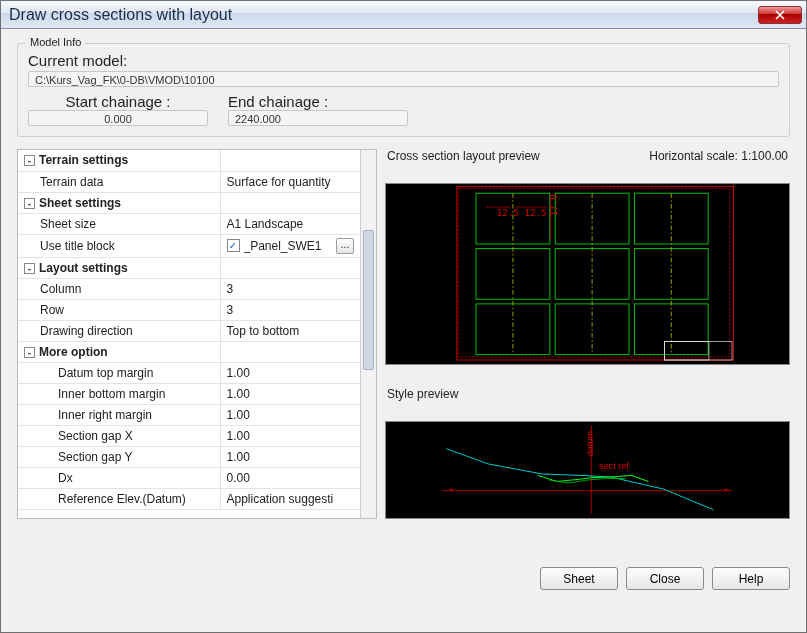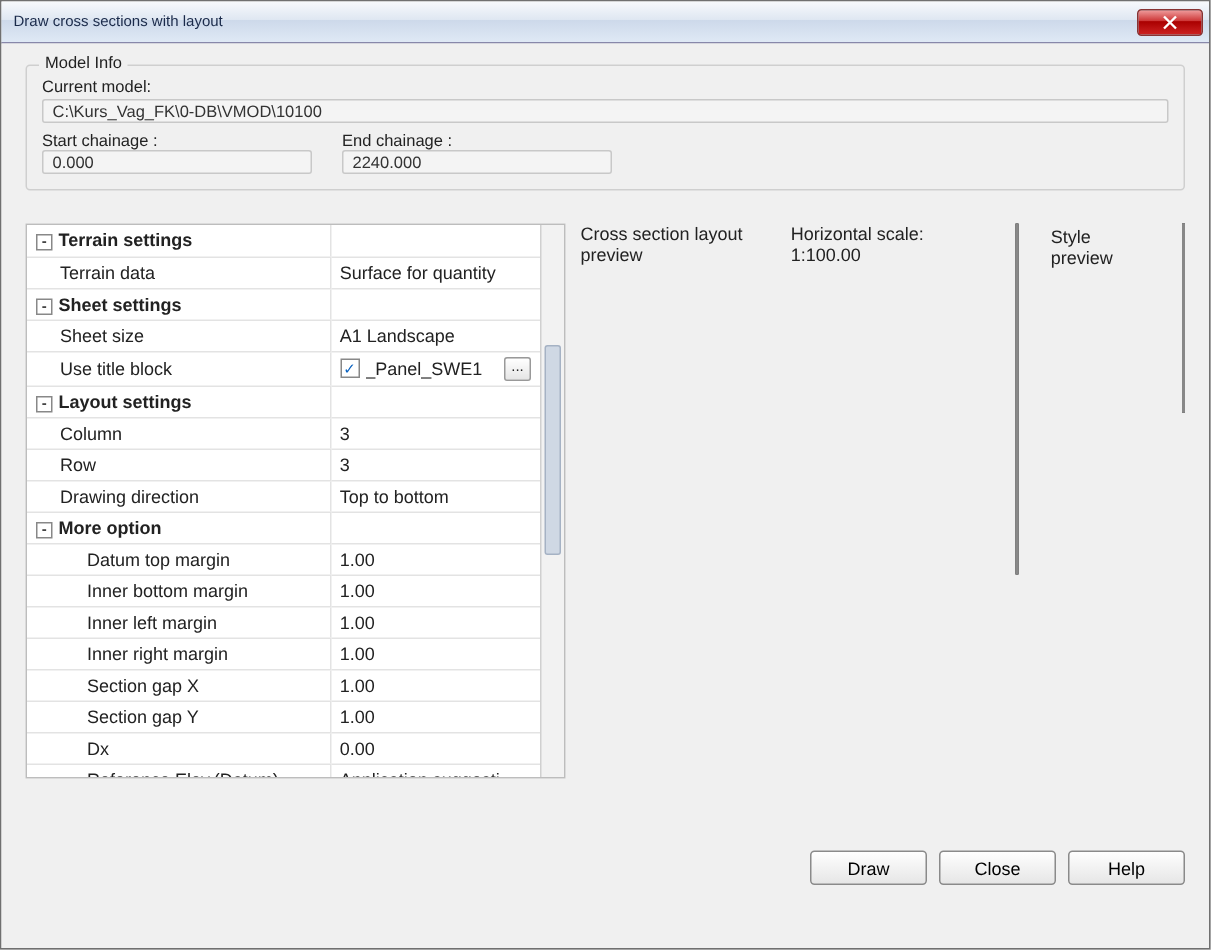--- a/index.html
+++ b/index.html
@@ -1,26 +1,26 @@
 <!DOCTYPE html>
 <html><head>
 <meta charset="utf-8">
 <style>
   * { box-sizing: border-box; font-family: "Segoe UI", Tahoma, sans-serif; font-size: 12px; }
   body { margin: 0; background: #d8d8d8; }
   .window { width: 807px; height: 633px; background: #f0f0f0; border: 1px solid #707070; box-shadow: 0 0 10px rgba(0,0,0,.3); position: relative; }
   .titlebar { height: 28px; background: linear-gradient(#f7f9fc, #dfe7f2 45%, #cdd9ea 46%, #dfe9f5); border-bottom: 1px solid #88a; display: flex; align-items: center; padding: 0 4px 0 8px; }
-  .titlebar .title { color: #1a2a4a; font-size: 10px; flex: 1; }
+  .titlebar .title { color: #1a2a4a; font-size: 16px; flex: 1; }
   .closebtn { width: 44px; height: 18px; background: linear-gradient(#e99, #c33 45%, #a00 46%, #c22); border: 1px solid #833; border-radius: 3px; display:flex; align-items:center; justify-content:center; cursor:pointer;}
   .closebtn svg { width: 10px; height: 10px; }
   .client { position:absolute; top:28px; left:0; right:0; bottom:0; padding: 14px 16px 12px 16px; background:#f0f0f0; }
 
-  .group-model { border:1px solid #cfcfcf; border-radius:3px; padding: 8px 10px 10px 10px; margin-bottom: 22px; position:relative;}
+  .group-model { border:1px solid #cfcfcf; border-radius:3px; padding: 8px 10px 10px 10px; margin-bottom: 12px; position:relative;}
   .group-model .legend { position:absolute; top:-8px; left:8px; background:#f0f0f0; padding:0 4px; font-size:11px; color:#222;}
-  .lbl { font-size:11px; color:#222; }
+  .lbl { font-size:15px; color:#222; }
   .readonly { width:100%; height:16px; border:1px solid #c8c8c8; background:#f4f4f4; padding:2px 6px; border-radius:2px; font-size:11px; color:#333; }
   .row2 { display:flex; gap:20px; margin-top:6px;}
   .row2 > div { display:flex; flex-direction:column; }
 
   .split { display:flex; gap:8px; height: 370px;}
   .left-pane { width: 360px; border:1px solid #bdbdbd; background:#fff; display:flex; }
   .treegrid { flex:1; overflow:auto; }
   .treegrid table { width:100%; border-collapse:collapse; }
   .treegrid td { border-bottom:1px solid #e3e3e3; padding:3px 6px; height:21px; font-size:12px; color:#222; }
   .treegrid td.val { border-left:1px solid #e3e3e3; width:140px; }
@@ -28,21 +28,21 @@
   .toggle { display:inline-block; width:11px; height:11px; border:1px solid #888; text-align:center; line-height:9px; font-size:10px; margin-right:4px; color:#444; cursor:pointer; background:#fff;}
   .indent1 { padding-left:22px !important; }
   .indent2 { padding-left:40px !important; }
   .valbold { font-weight:normal; }
   .cbwrap { display:flex; align-items:center; gap:4px;}
   .cb { width:13px; height:13px; border:1px solid #888; background:#fff; display:inline-flex; align-items:center; justify-content:center; font-size:10px; color:#0a62c0;}
   .dots { width:18px; height:16px; border:1px solid #999; background:linear-gradient(#fff,#e5e5e5); font-size:10px; text-align:center; line-height:12px; cursor:pointer; border-radius:2px;}
   .vscroll { width:16px; background:#f2f2f2; border-left:1px solid #d0d0d0; position:relative;}
   .vscroll .thumb { position:absolute; left:2px; right:2px; top:80px; height:140px; background:#cfd8e4; border:1px solid #a5b2c4; border-radius:2px;}
 
-  .right-pane { flex:1; display:flex; flex-direction:row; gap:20px;}
+  .right-pane { flex:1; display:flex; flex-direction:column; gap:20px;}
   .preview-head { display:flex; justify-content:space-between; font-size:11px; color:#222; padding:0 2px;}
   .cad { background:#000; border:1px solid #888; position:relative; overflow:hidden;}
   .cad1 { height: 234px; }
   .cad2 { height: 126px; }
   .cad svg { position:absolute; inset:0; width:100%; height:100%; }
 
   .button-row { display:flex; justify-content:flex-end; gap:8px; margin-top: 48px;}
   .btn { min-width:78px; height:23px; border:1px solid #8a8a8a; border-radius:3px; background:linear-gradient(#fefefe,#e6e6e6); padding:0 14px; font-size:12px; cursor:pointer; }
 
   .red-txt { fill:#d00; font-family: monospace; }
@@ -60,21 +60,21 @@
     </div>
   </div>
 
   <div class="client">
 
     <div class="group-model">
       <span class="legend">Model Info</span>
       <div class="lbl">Current model:</div>
       <div class="readonly" style="margin-top:2px;">C:\Kurs_Vag_FK\0-DB\VMOD\10100</div>
       <div class="row2">
-        <div style="width:180px;">
+        <div style="width:180px;text-align:center;">
           <span class="lbl">Start chainage :</span>
           <div class="readonly">0.000</div>
         </div>
         <div style="width:180px;">
           <span class="lbl">End chainage :</span>
           <div class="readonly">2240.000</div>
         </div>
       </div>
     </div>
 
@@ -128,24 +128,20 @@
             <tr class="section">
                   <td><span class="toggle">-</span><span>More option</span></td>
                   <td class="val"></td>
                 </tr>
             <tr>
                   <td class="indent2">Datum top margin</td>
                   <td class="val valbold">1.00</td>
                 </tr>
             <tr>
                   <td class="indent2">Inner bottom margin</td>
-                  <td class="val valbold">1.00</td>
-                </tr>
-            <tr>
-                  <td class="indent2">Inner left margin</td>
                   <td class="val valbold">1.00</td>
                 </tr>
             <tr>
                   <td class="indent2">Inner right margin</td>
                   <td class="val valbold">1.00</td>
                 </tr>
             <tr>
                   <td class="indent2">Section gap X</td>
                   <td class="val valbold">1.00</td>
                 </tr>
@@ -219,19 +215,19 @@
             <polyline points="135,70 160,78 190,75 205,73 230,72 258,70 280,78" fill="none" stroke="#0f0" stroke-width="1.3"></polyline>
             <polyline points="150,76 175,80 200,76 225,74 250,74" fill="none" stroke="#0c0" stroke-width="1"></polyline>
             <text x="207" y="45" fill="#d00" font-size="6" transform="rotate(-90 207 45)">datum</text>
             <text x="215" y="62" fill="#d00" font-size="6">sect ref</text>
           </svg>
         </div>
       </div>
     </div>
 
     <div class="button-row">
-      <button class="btn">Draw</button>
+      <button class="btn">Sheet</button>
       <button class="btn">Close</button>
       <button class="btn">Help</button>
     </div>
 
   </div>
 </div>
 
 </body></html>

